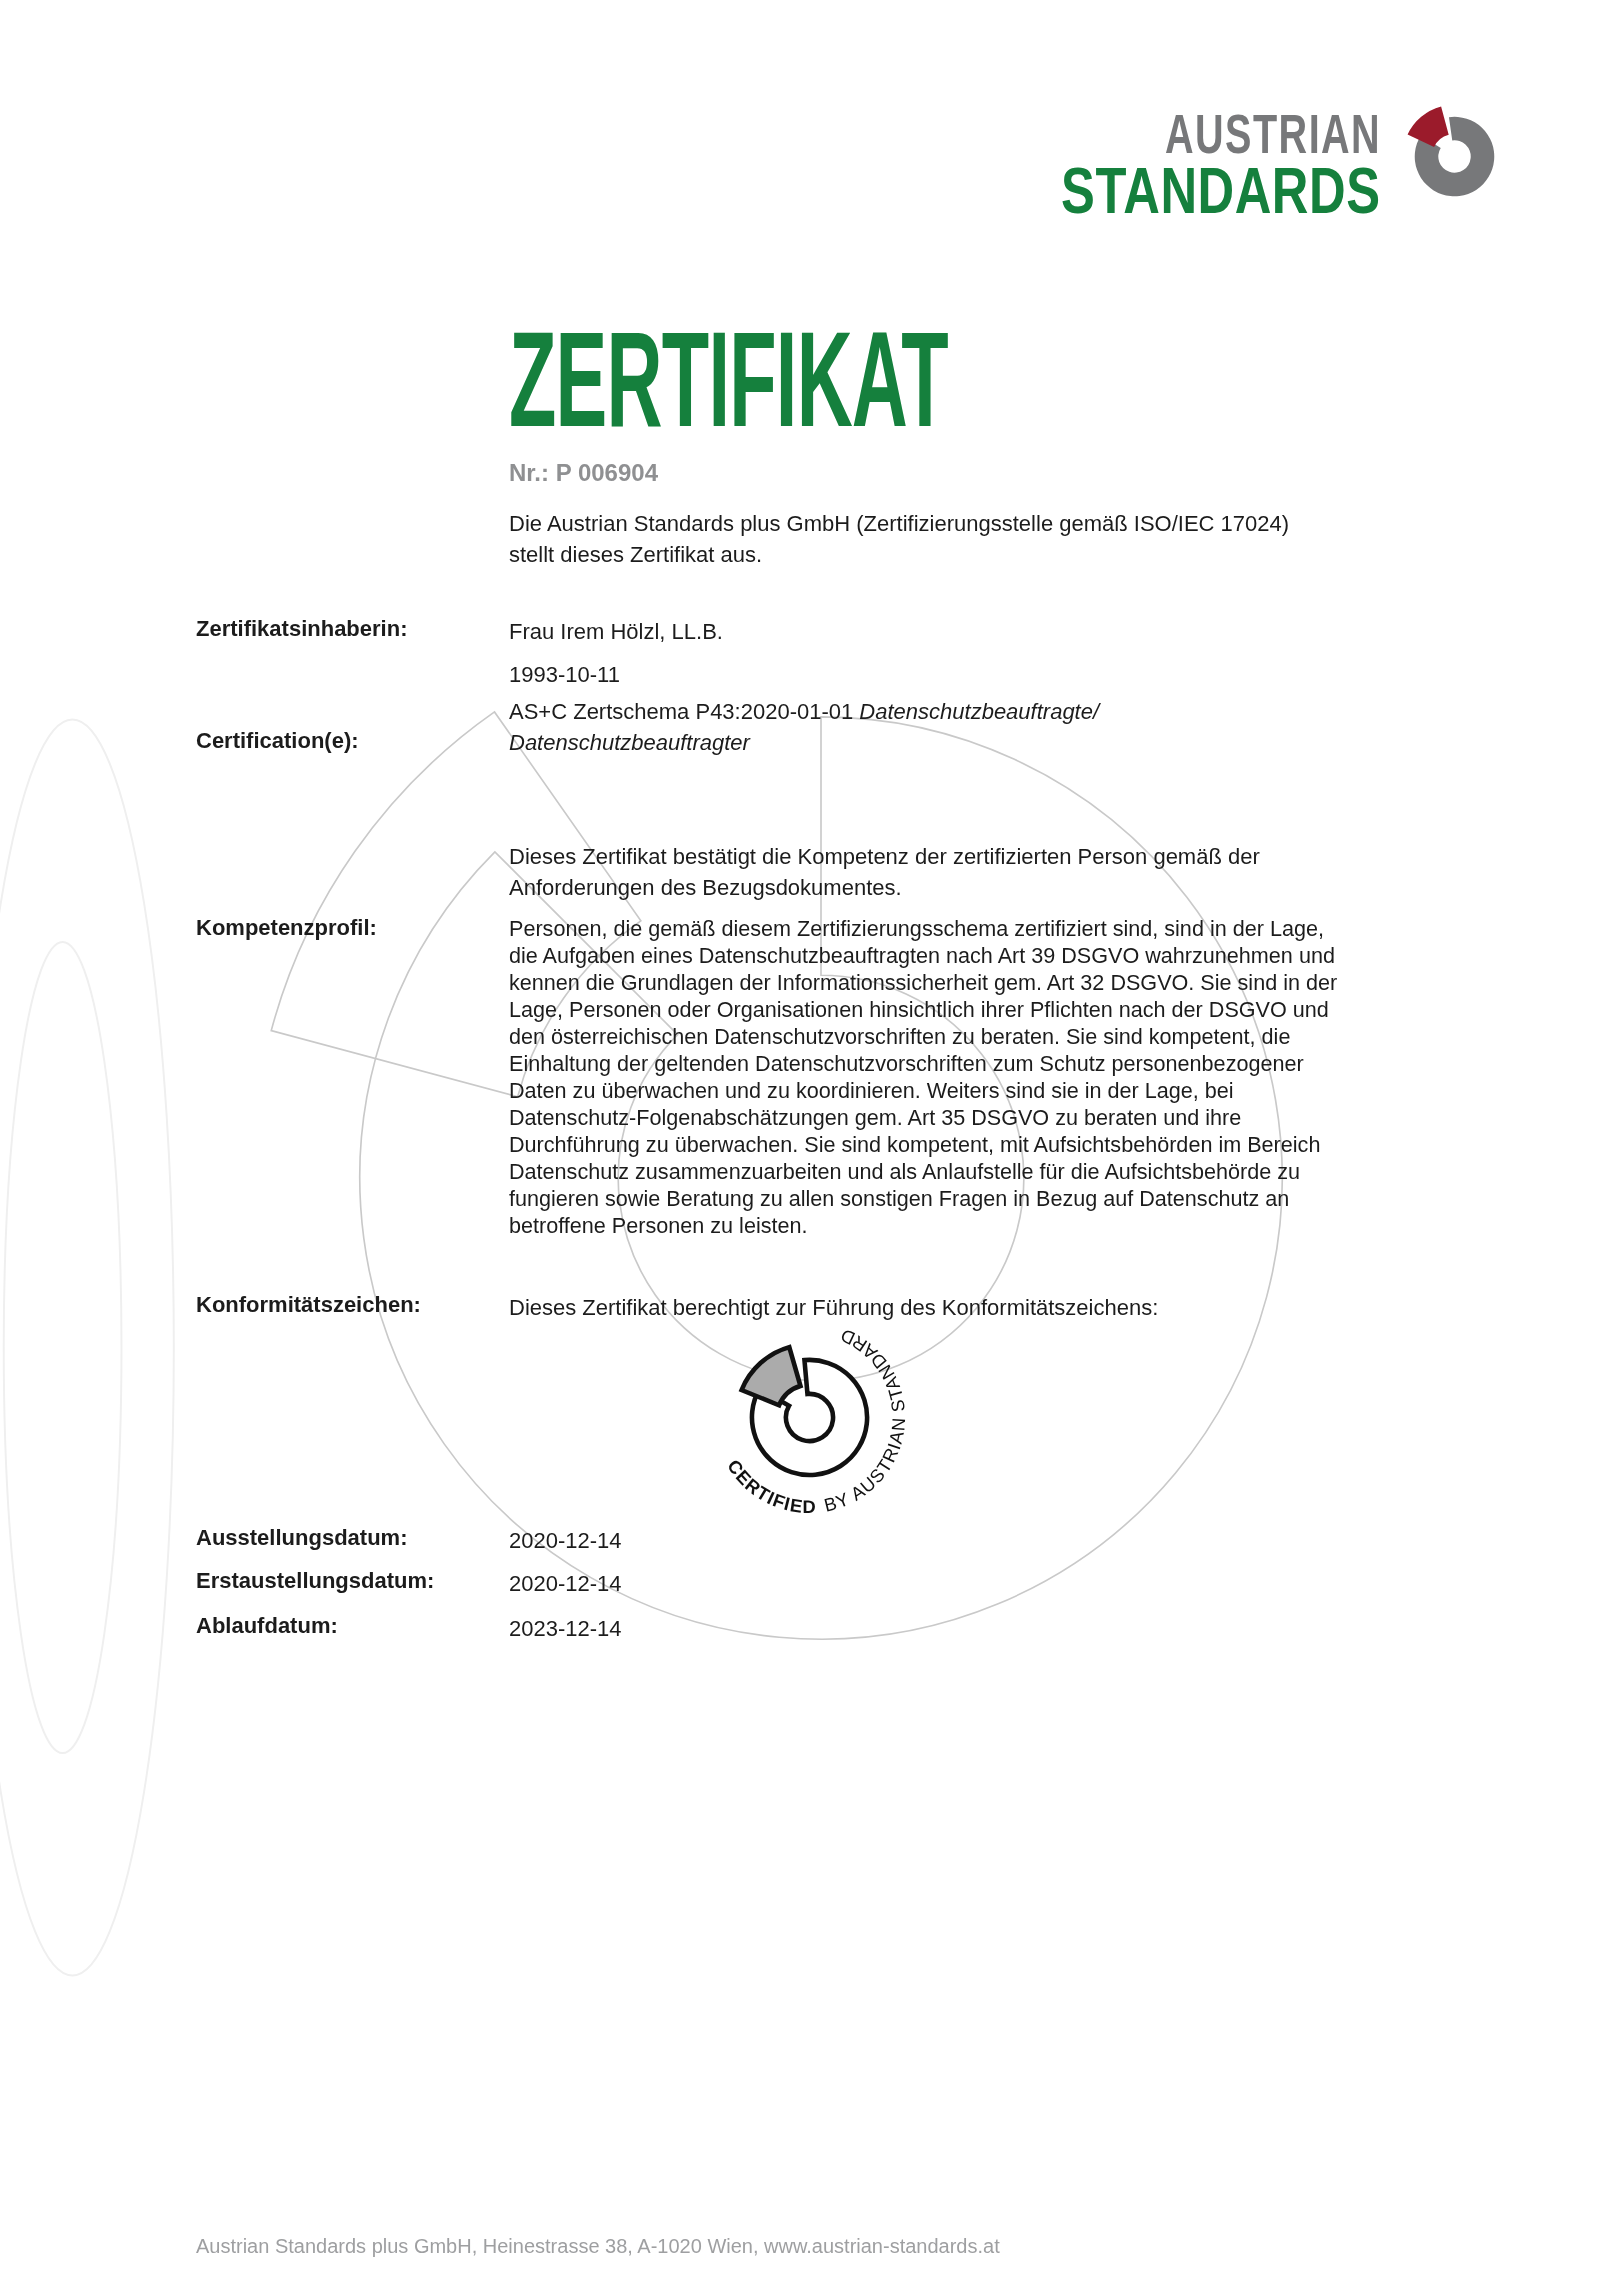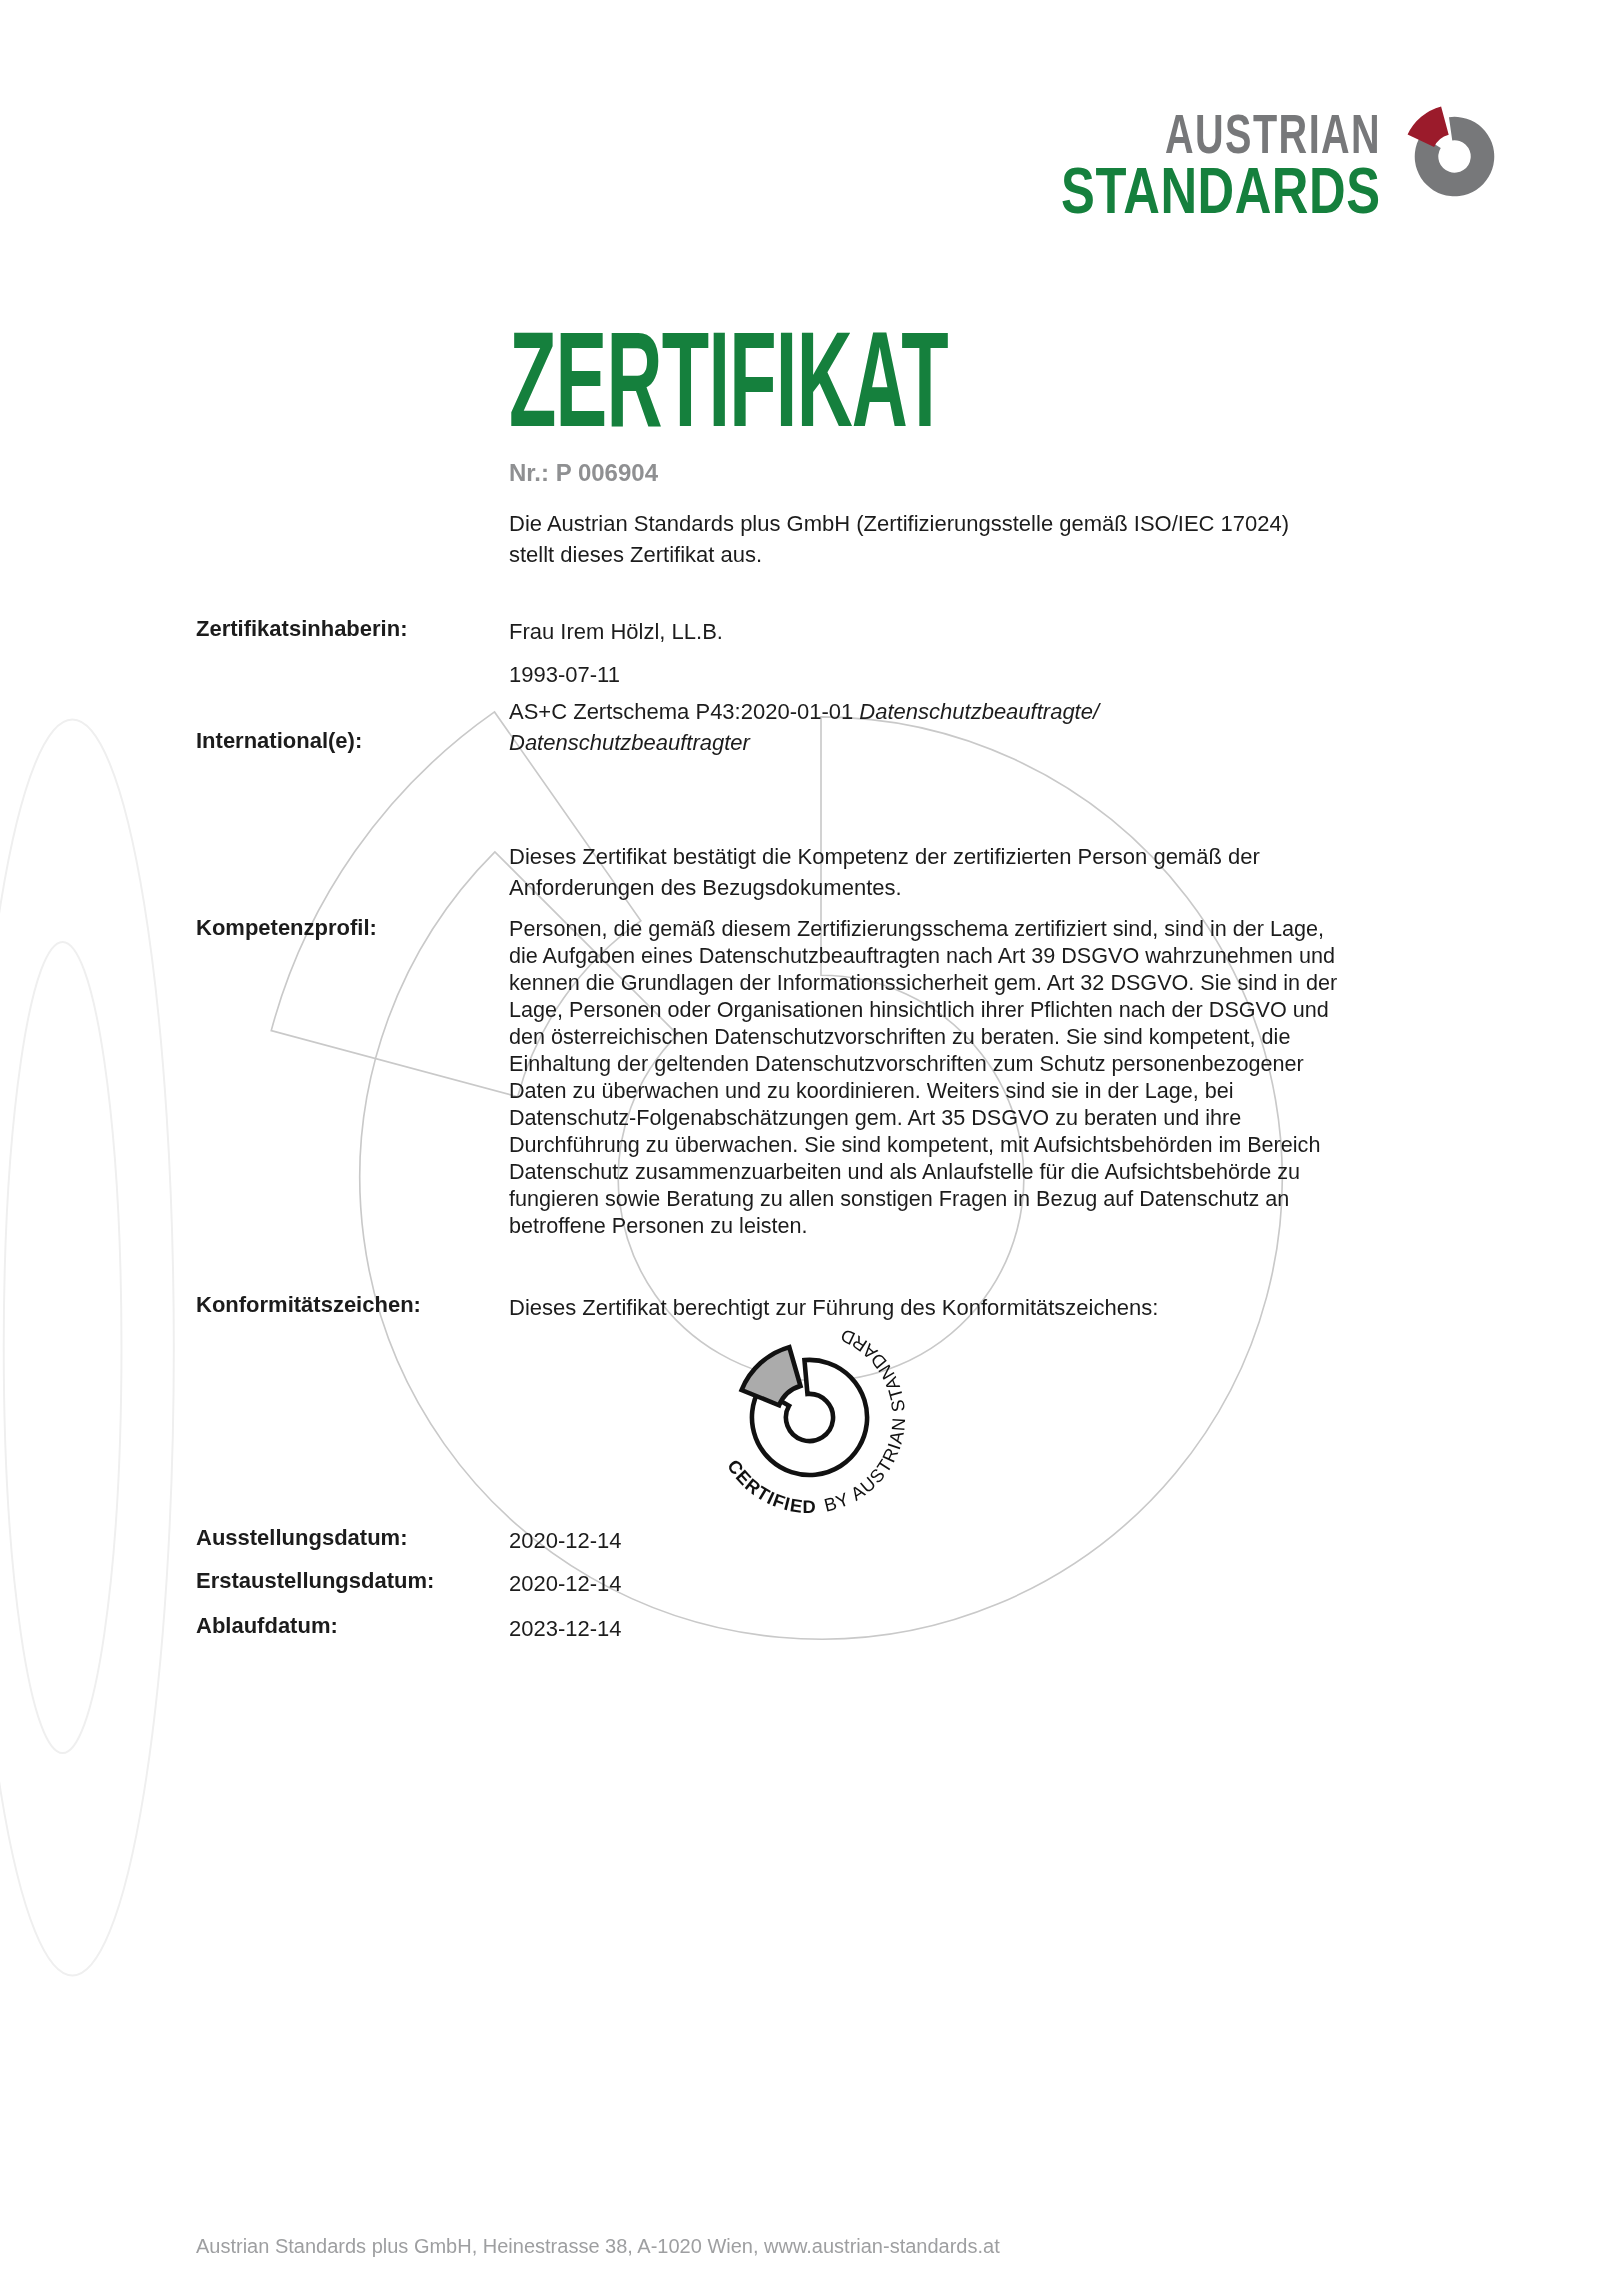--- a/index.html
+++ b/index.html
@@ -68,23 +68,23 @@
 
   <h1 class="title"><span class="tx">ZERTIFIKAT</span></h1>
 
   <div class="cert-no">Nr.: P 006904</div>
 
   <div class="intro">Die Austrian Standards plus GmbH (Zertifizierungsstelle gemäß ISO/IEC 17024)
 stellt dieses Zertifikat aus.</div>
 
   <div class="lbl" style="top:580px">Zertifikatsinhaberin:</div>
   <div class="val" style="top:580px">Frau Irem Hölzl, LL.B.</div>
-  <div class="val" style="top:623px">1993-07-11</div>
+  <div class="val" style="top:623px">1993-10-11</div>
 
-  <div class="lbl" style="top:692px">International(e):</div>
+  <div class="lbl" style="top:692px">Certification(e):</div>
   <div class="val" style="top:660px"><span>AS+C Zertschema P43:2020-01-01 </span><span class="it">Datenschutzbeauftragte/
 Datenschutzbeauftragter</span></div>
   <div class="val" style="top:805px">Dieses Zertifikat bestätigt die Kompetenz der zertifizierten Person gemäß der
 Anforderungen des Bezugsdokumentes.</div>
 
   <div class="lbl" style="top:879px">Kompetenzprofil:</div>
   <div class="val small" style="top:879px">Personen, die gemäß diesem Zertifizierungsschema zertifiziert sind, sind in der Lage,
 die Aufgaben eines Datenschutzbeauftragten nach Art 39 DSGVO wahrzunehmen und
 kennen die Grundlagen der Informationssicherheit gem. Art 32 DSGVO. Sie sind in der
 Lage, Personen oder Organisationen hinsichtlich ihrer Pflichten nach der DSGVO und

